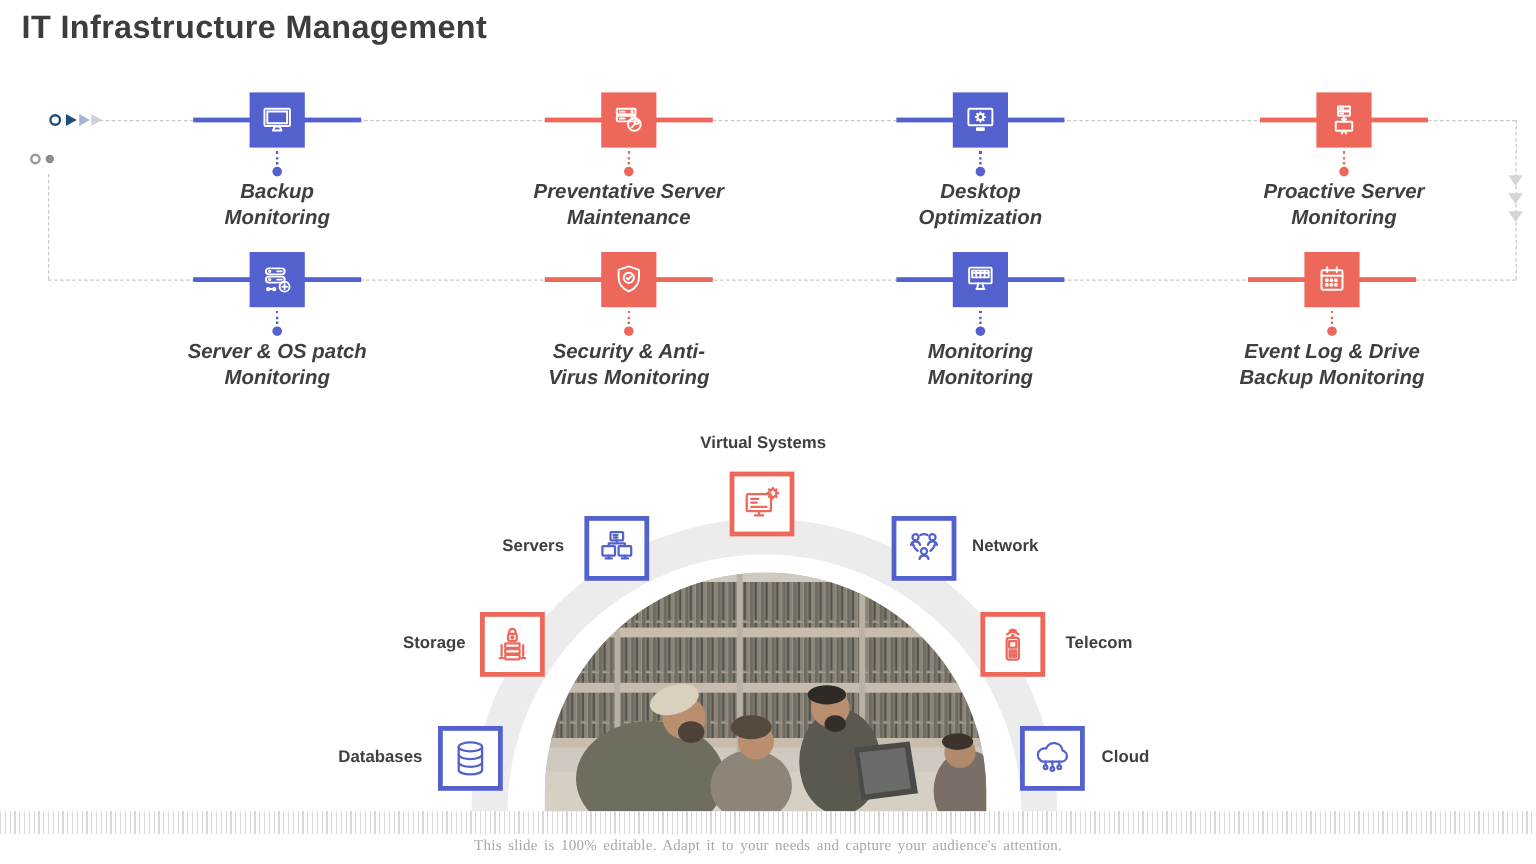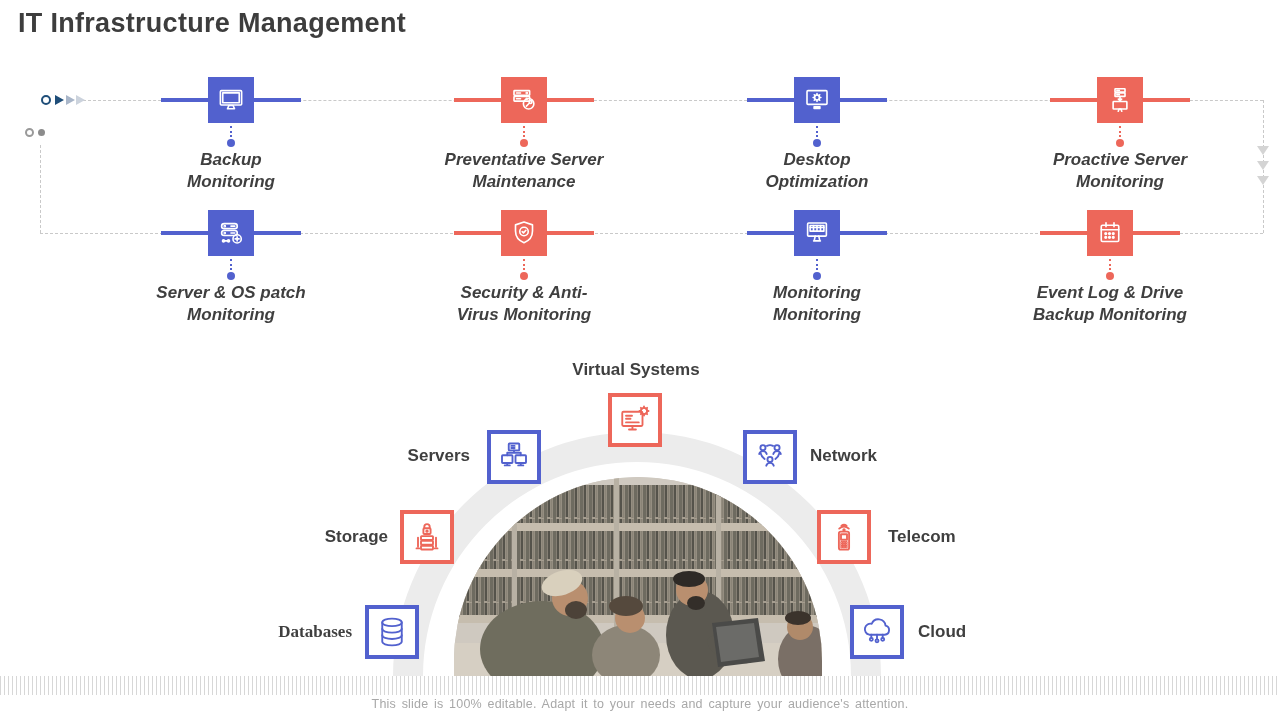--- a/index.html
+++ b/index.html
@@ -32,27 +32,27 @@
             border-right:6px solid transparent;border-top:9px solid var(--arrow_gray,#d4d4d4);}
   .dot-marker{position:absolute;border-radius:50%;background:#8c8c8c;}
   
   .arc-ring{position:absolute;left:392px;top:430px;}
   .photo{position:absolute;left:454px;top:477px;width:368px;height:199px;
          border-radius:184px 184px 0 0;overflow:hidden;background:#cfc9c0;}
   .node{position:absolute;width:54px;height:54px;background:#fff;border:4px solid var(--c);
         color:var(--c);box-sizing:border-box;display:flex;align-items:center;justify-content:center;}
   .node svg{width:36px;height:36px;stroke:currentColor;fill:none;stroke-width:1.25;
             stroke-linecap:round;stroke-linejoin:round;}
-  .node-label{position:absolute;font-size:17px;font-weight:bold;color:var(--text,#3f3f3f);}
+  .node-label{position:absolute;font-size:14px;font-weight:bold;color:var(--text,#3f3f3f);}
   .t-right{text-align:right;}
   
   .barcode{position:absolute;left:0;right:0;top:676px;height:19px;
            background:repeating-linear-gradient(90deg,#d7d7d7 0 1px,transparent 1px 4px);}
   .footer-note{position:absolute;left:0;right:0;top:697px;text-align:center;font-size:12.5px;
-               color:var(--muted_text,#a8a8a8);word-spacing:2px;letter-spacing:.2px;}
+               color:var(--muted_text,#a8a8a8);word-spacing:2px;letter-spacing:.2px;font-family:Liberation Serif, serif;}
 </style>
 </head>
 <body>
 
 <div class="slide">
 
   <div class="title">IT Infrastructure Management</div>
 
   <div class="dash-h" style="left:78px;top:100px;width:1185px;"></div>
   <div class="dash-h" style="left:40px;top:233px;width:1223px;"></div>
@@ -317,21 +317,21 @@
         <circle cx="12" cy="17.1" r="0.4"></circle>
         <circle cx="13.5" cy="17.1" r="0.4"></circle>
         <circle cx="10.5" cy="18.6" r="0.4"></circle>
         <circle cx="12" cy="18.6" r="0.4"></circle>
         <circle cx="13.5" cy="18.6" r="0.4"></circle>
         <path d="M8.8 6.4q3.2-2.8 6.4 0M10.3 4.5q1.7-1.4 3.4 0"></path>
         <circle cx="12" cy="7.3" r="0.5" fill="currentColor"></circle>
       </svg>
   </div>
 
-  <div class="node-label t-right" style="left:210px;top:622px;width:142px;font-family:Liberation Serif, serif;">Databases</div>
+  <div class="node-label t-right" style="left:210px;top:622px;width:142px;">Databases</div>
   <div class="node c-blue" style="left:365px;top:605px;">
     <svg viewBox="0 0 24 24">
         <ellipse cx="12" cy="5.6" rx="6.5" ry="2.5"></ellipse>
         <path d="M5.5 5.6v12.8c0 1.4 2.9 2.5 6.5 2.5s6.5-1.1 6.5-2.5V5.6"></path>
         <path d="M5.5 9.9c0 1.4 2.9 2.5 6.5 2.5s6.5-1.1 6.5-2.5M5.5 14.2c0 1.4 2.9 2.5 6.5 2.5s6.5-1.1 6.5-2.5"></path>
       </svg>
   </div>
 
   <div class="node-label" style="left:918px;top:622px;width:140px;">Cloud</div>
   <div class="node c-blue" style="left:850px;top:605px;">

